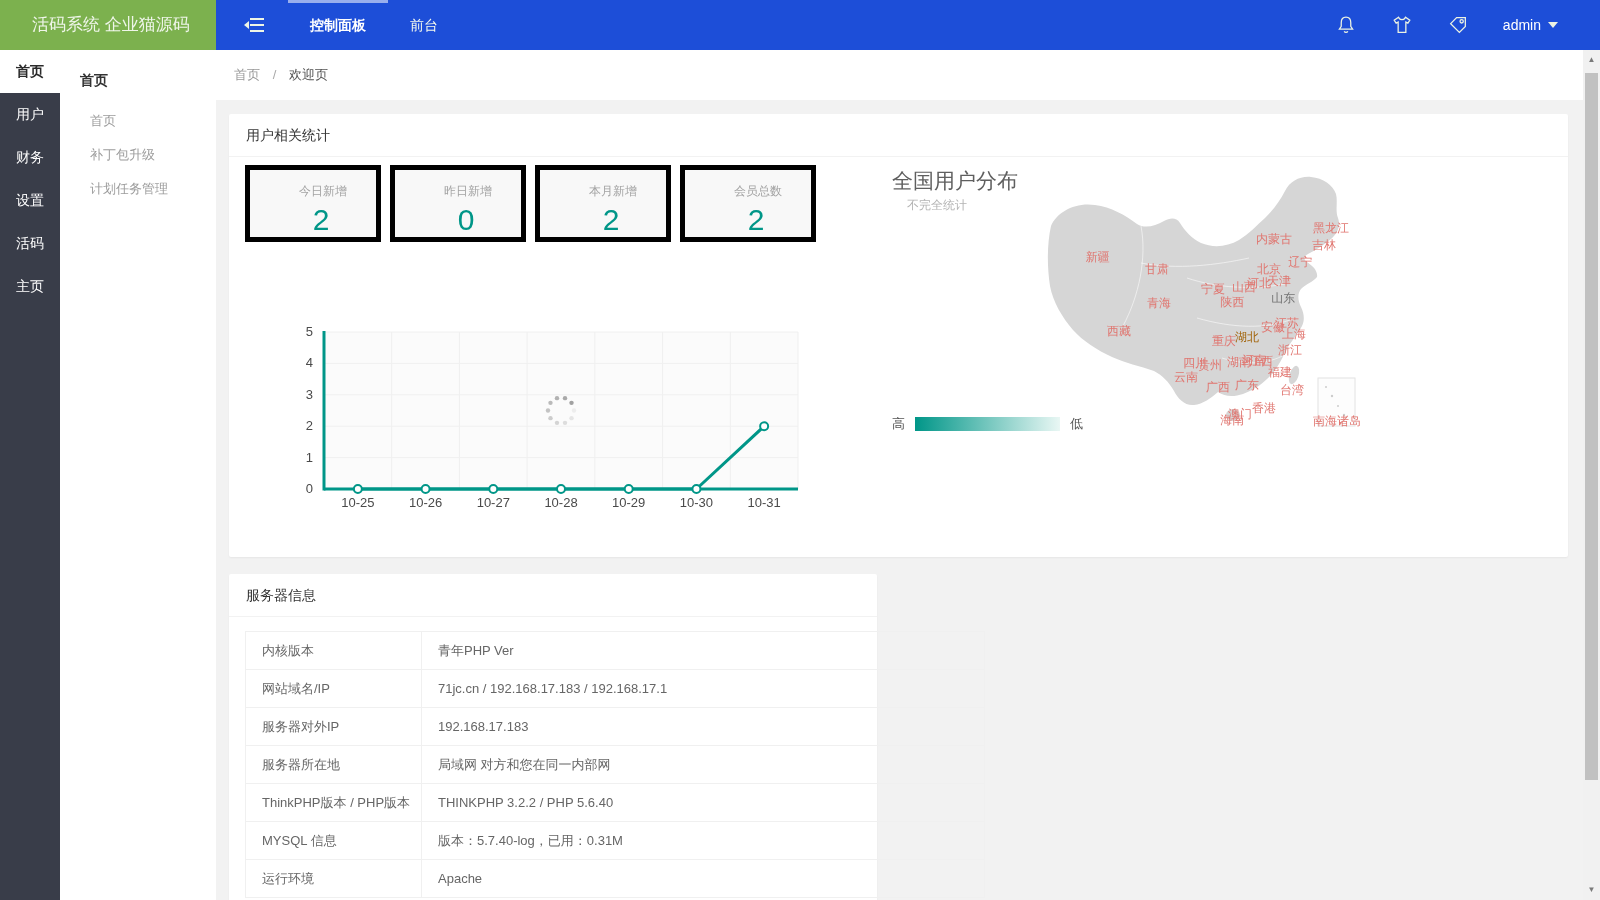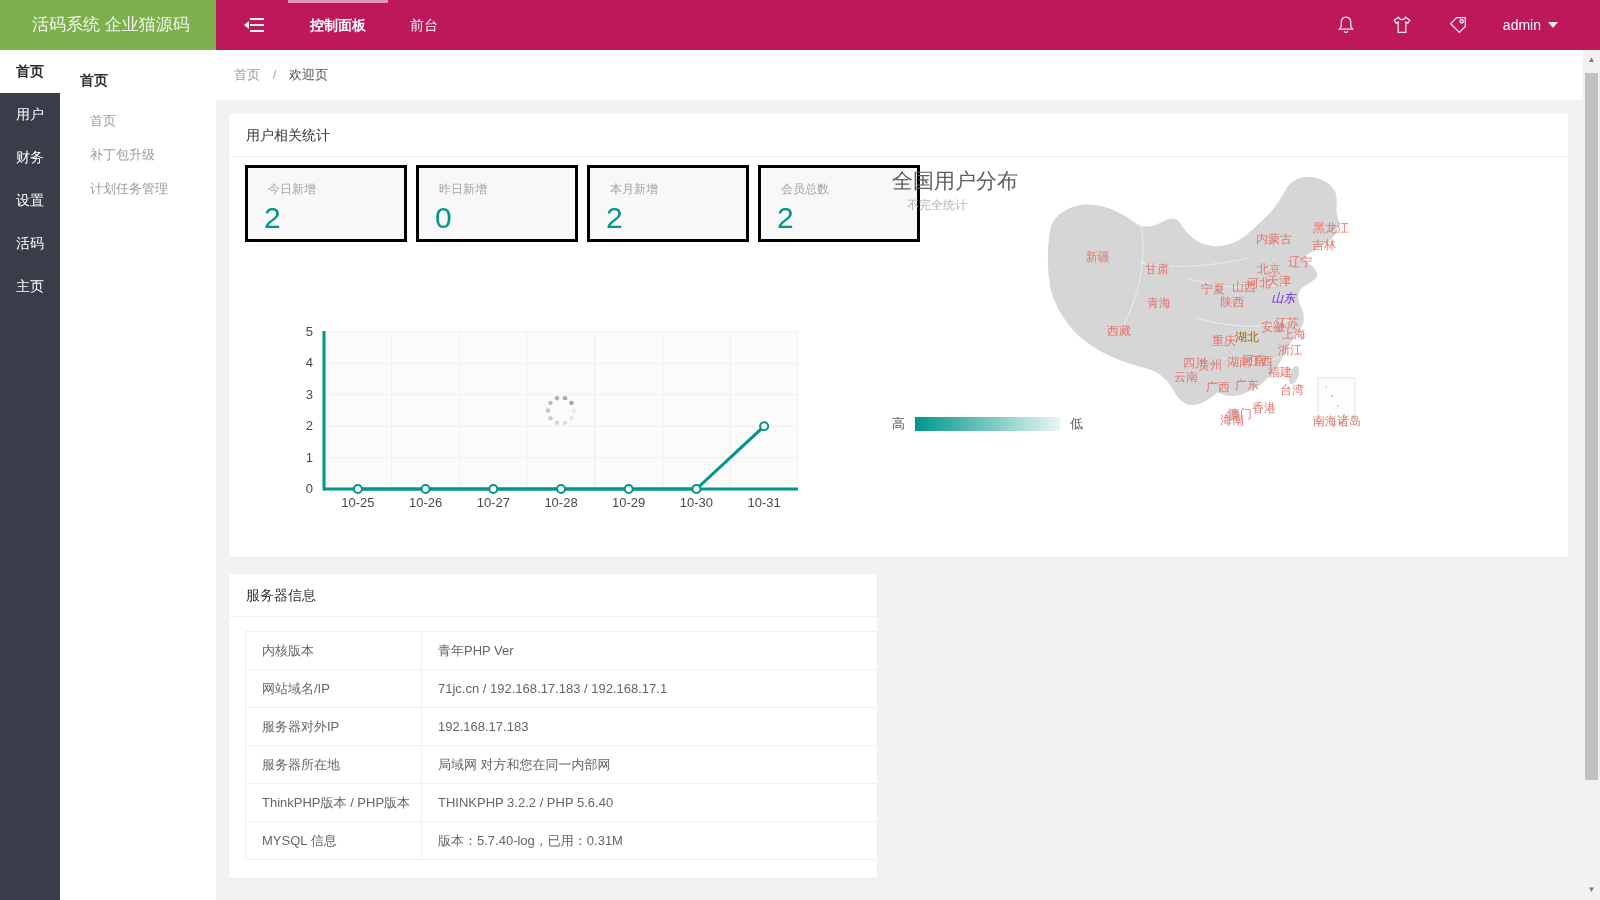--- a/index.html
+++ b/index.html
@@ -2,21 +2,21 @@
 <html><head>
 <meta charset="utf-8">
 <style>
   * { box-sizing: border-box; margin: 0; padding: 0; }
   html,body { width:1600px; height:900px; overflow:hidden; }
   body { font-family:"Liberation Sans","DejaVu Sans",sans-serif; background:#f2f2f2; position:relative; font-size:14px; }
 
   
   .header { position:absolute; top:0; left:0; width:1600px; height:50px; display:flex; z-index:50; }
   .logo { width:216px; height:50px; background:#7cb14e; color:rgba(255,255,255,.88); font-size:17px; line-height:50px; padding-left:32px; white-space:nowrap; }
-  .header-main { flex:1; background:#be185d; display:flex; align-items:center; }
+  .header-main { flex:1; background:#1d4ed8; display:flex; align-items:center; }
   .hamburger { width:20px; height:14px; margin:0 24px 0 28px; position:relative; cursor:pointer; }
   .hamburger i { position:absolute; left:6px; right:0; height:2px; background:#eef5e6; }
   .hamburger i:nth-child(1){ top:0; } .hamburger i:nth-child(2){ top:6px; } .hamburger i:nth-child(3){ top:12px; }
   .hamburger b { position:absolute; left:0; top:3px; width:0; height:0; border-right:5px solid #eef5e6; border-top:4px solid transparent; border-bottom:4px solid transparent; }
   .nav-item { position:relative; color:#f4f9ee; padding:0 22px; line-height:50px; height:50px; cursor:pointer; }
   .nav-item.active { font-weight:bold; color:#fff; }
   .nav-item.active::before { content:""; position:absolute; top:0; left:0; right:0; height:3px; background:rgba(255,255,255,.55); }
   .header-right { margin-left:auto; display:flex; align-items:center; gap:34px; padding-right:42px; }
   .hicon { width:22px; height:22px; display:inline-flex; cursor:pointer; }
   .hicon svg { width:22px; height:22px; stroke:#ecf3e3; fill:none; stroke-width:1.4; }
@@ -40,21 +40,21 @@
   .content { padding:14px 15px 0 13px; }
 
   .panel { background:#fff; border-radius:2px; box-shadow:0 1px 2px rgba(0,0,0,.05); }
   .panel-header { height:43px; line-height:43px; padding-left:17px; color:#333; font-size:14px; border-bottom:1px solid #f2f2f2; }
   .panel-1 { height:443px; }
   .panel-1-body { display:flex; height:400px; }
 
   
   .stats-col { width:648px; position:relative; flex:none; }
   .cards-row { position:absolute; top:8px; left:16px; display:flex; gap:9px; }
-  .stat-card { width:162px; height:77px; background:#f8f8f8; border:3px solid #000000; }
+  .stat-card { width:136px; height:77px; background:#f8f8f8; border:5px solid #000000;text-align:center; }
   .stat-label { font-size:12px; color:#a3a3a3; margin:13px 0 0 20px; }
   .stat-value { font-size:30px; color:#009688; margin:3px 0 0 16px; line-height:1.1; }
   .chart-title { position:absolute; top:118px; left:0; width:648px; text-align:center; color:#666; font-size:16px; }
   .chart-svg { position:absolute; top:166px; left:16px; }
 
   
   .map-col { flex:1; position:relative; }
   .map-title { position:absolute; left:15px; top:10px; font-size:21px; color:#5f5f5f; }
   .map-sub { position:absolute; left:30px; top:40px; font-size:12px; color:#b3b3b3; }
   .map-box { position:absolute; left:160px; top:11px; width:340px; height:270px; }
@@ -235,21 +235,21 @@
                 <span class="map-label" style="left: 35.3%; top: 37.4%; color: rgb(224, 117, 111);">甘肃</span>
                 <span class="map-label" style="left: 69.7%; top: 26.3%; color: rgb(224, 117, 111);">内蒙古</span>
                 <span class="map-label" style="left: 86.5%; top: 22.2%; color: rgb(224, 117, 111);">黑龙江</span>
                 <span class="map-label" style="left: 84.4%; top: 28.5%; color: rgb(224, 117, 111);">吉林</span>
                 <span class="map-label" style="left: 77.4%; top: 34.8%; color: rgb(224, 117, 111);">辽宁</span>
                 <span class="map-label" style="left: 68.2%; top: 37.4%; color: rgb(224, 117, 111);">北京</span>
                 <span class="map-label" style="left: 71.2%; top: 41.9%; color: rgb(224, 117, 111);">天津</span>
                 <span class="map-label" style="left: 65.3%; top: 42.6%; color: rgb(224, 117, 111);">河北</span>
                 <span class="map-label" style="left: 60.9%; top: 44.1%; color: rgb(224, 117, 111);">山西</span>
                 <span class="map-label" style="left: 51.8%; top: 44.8%; color: rgb(224, 117, 111);">宁夏</span>
-                <span class="map-label" style="left: 72.4%; top: 48.1%; color: #6d28d9; font-style: italic;">山东</span>
+                <span class="map-label" style="left: 72.4%; top: 48.1%; color: #737373;">山东</span>
                 <span class="map-label" style="left: 35.9%; top: 50%; color: rgb(224, 117, 111);">青海</span>
                 <span class="map-label" style="left: 57.4%; top: 49.6%; color: rgb(224, 117, 111);">陕西</span>
                 <span class="map-label" style="left: 63.8%; top: 54.4%; color: rgb(224, 117, 111); margin-top: 45px;">河南</span>
                 <span class="map-label" style="left: 73.5%; top: 57.4%; color: rgb(224, 117, 111);">江苏</span>
                 <span class="map-label" style="left: 24.1%; top: 60.4%; color: rgb(224, 117, 111);">西藏</span>
                 <span class="map-label" style="left: 69.4%; top: 58.9%; color: rgb(224, 117, 111);">安徽</span>
                 <span class="map-label" style="left: 75.6%; top: 61.5%; color: rgb(224, 117, 111);">上海</span>
                 <span class="map-label" style="left: 46.5%; top: 64.1%; color: rgb(224, 117, 111); margin-top: 22px;">四川</span>
                 <span class="map-label" style="left: 55%; top: 64.1%; color: rgb(224, 117, 111);">重庆</span>
                 <span class="map-label" style="left: 61.8%; top: 62.6%; color: #a16207;">湖北</span>
@@ -298,20 +298,24 @@
             <td>局域网 对方和您在同一内部网</td>
           </tr>
           <tr>
             <td class="k">ThinkPHP版本 / PHP版本</td>
             <td>THINKPHP 3.2.2 / PHP 5.6.40</td>
           </tr>
           <tr>
             <td class="k">MYSQL 信息</td>
             <td>版本：5.7.40-log，已用：0.31M</td>
           </tr>
+          <tr>
+            <td class="k">运行环境</td>
+            <td>Apache</td>
+          </tr>
         </tbody>
       </table>
     </div>
 
   </div>
 </div>
 
 <div class="scrollbar">
   <div class="sb-arrow sb-up">▲</div>
   <div class="sb-thumb"></div>

